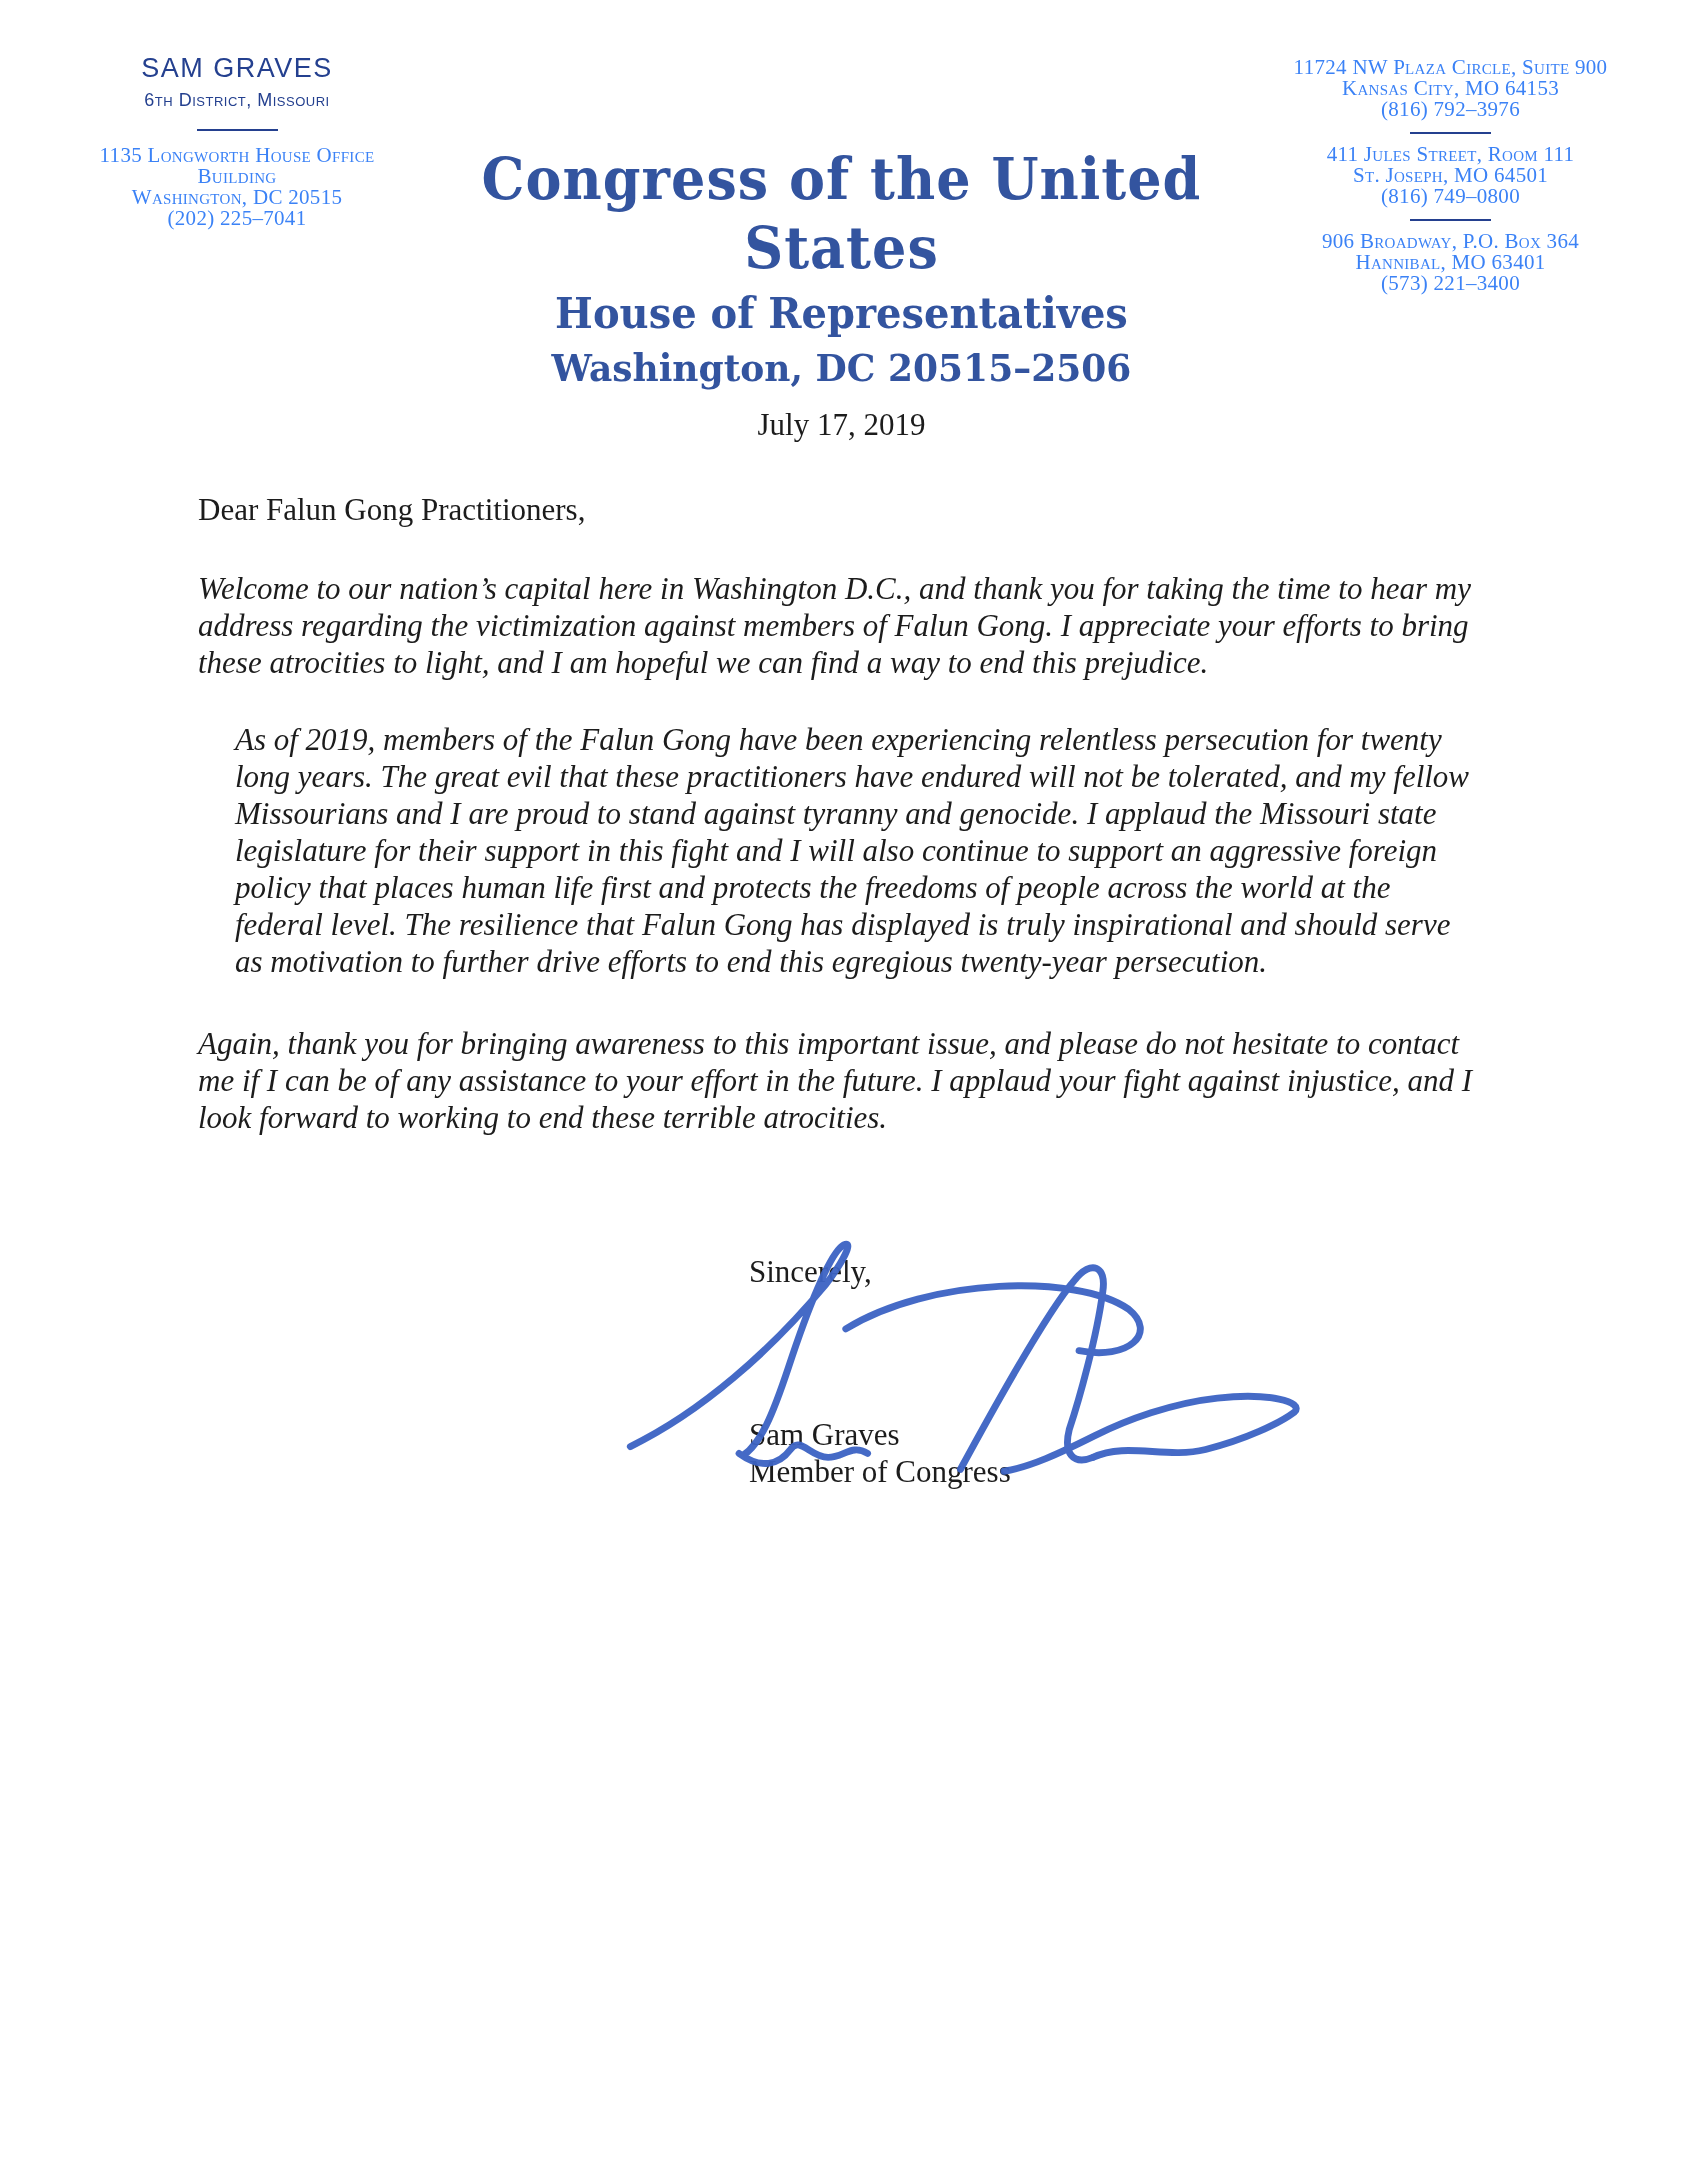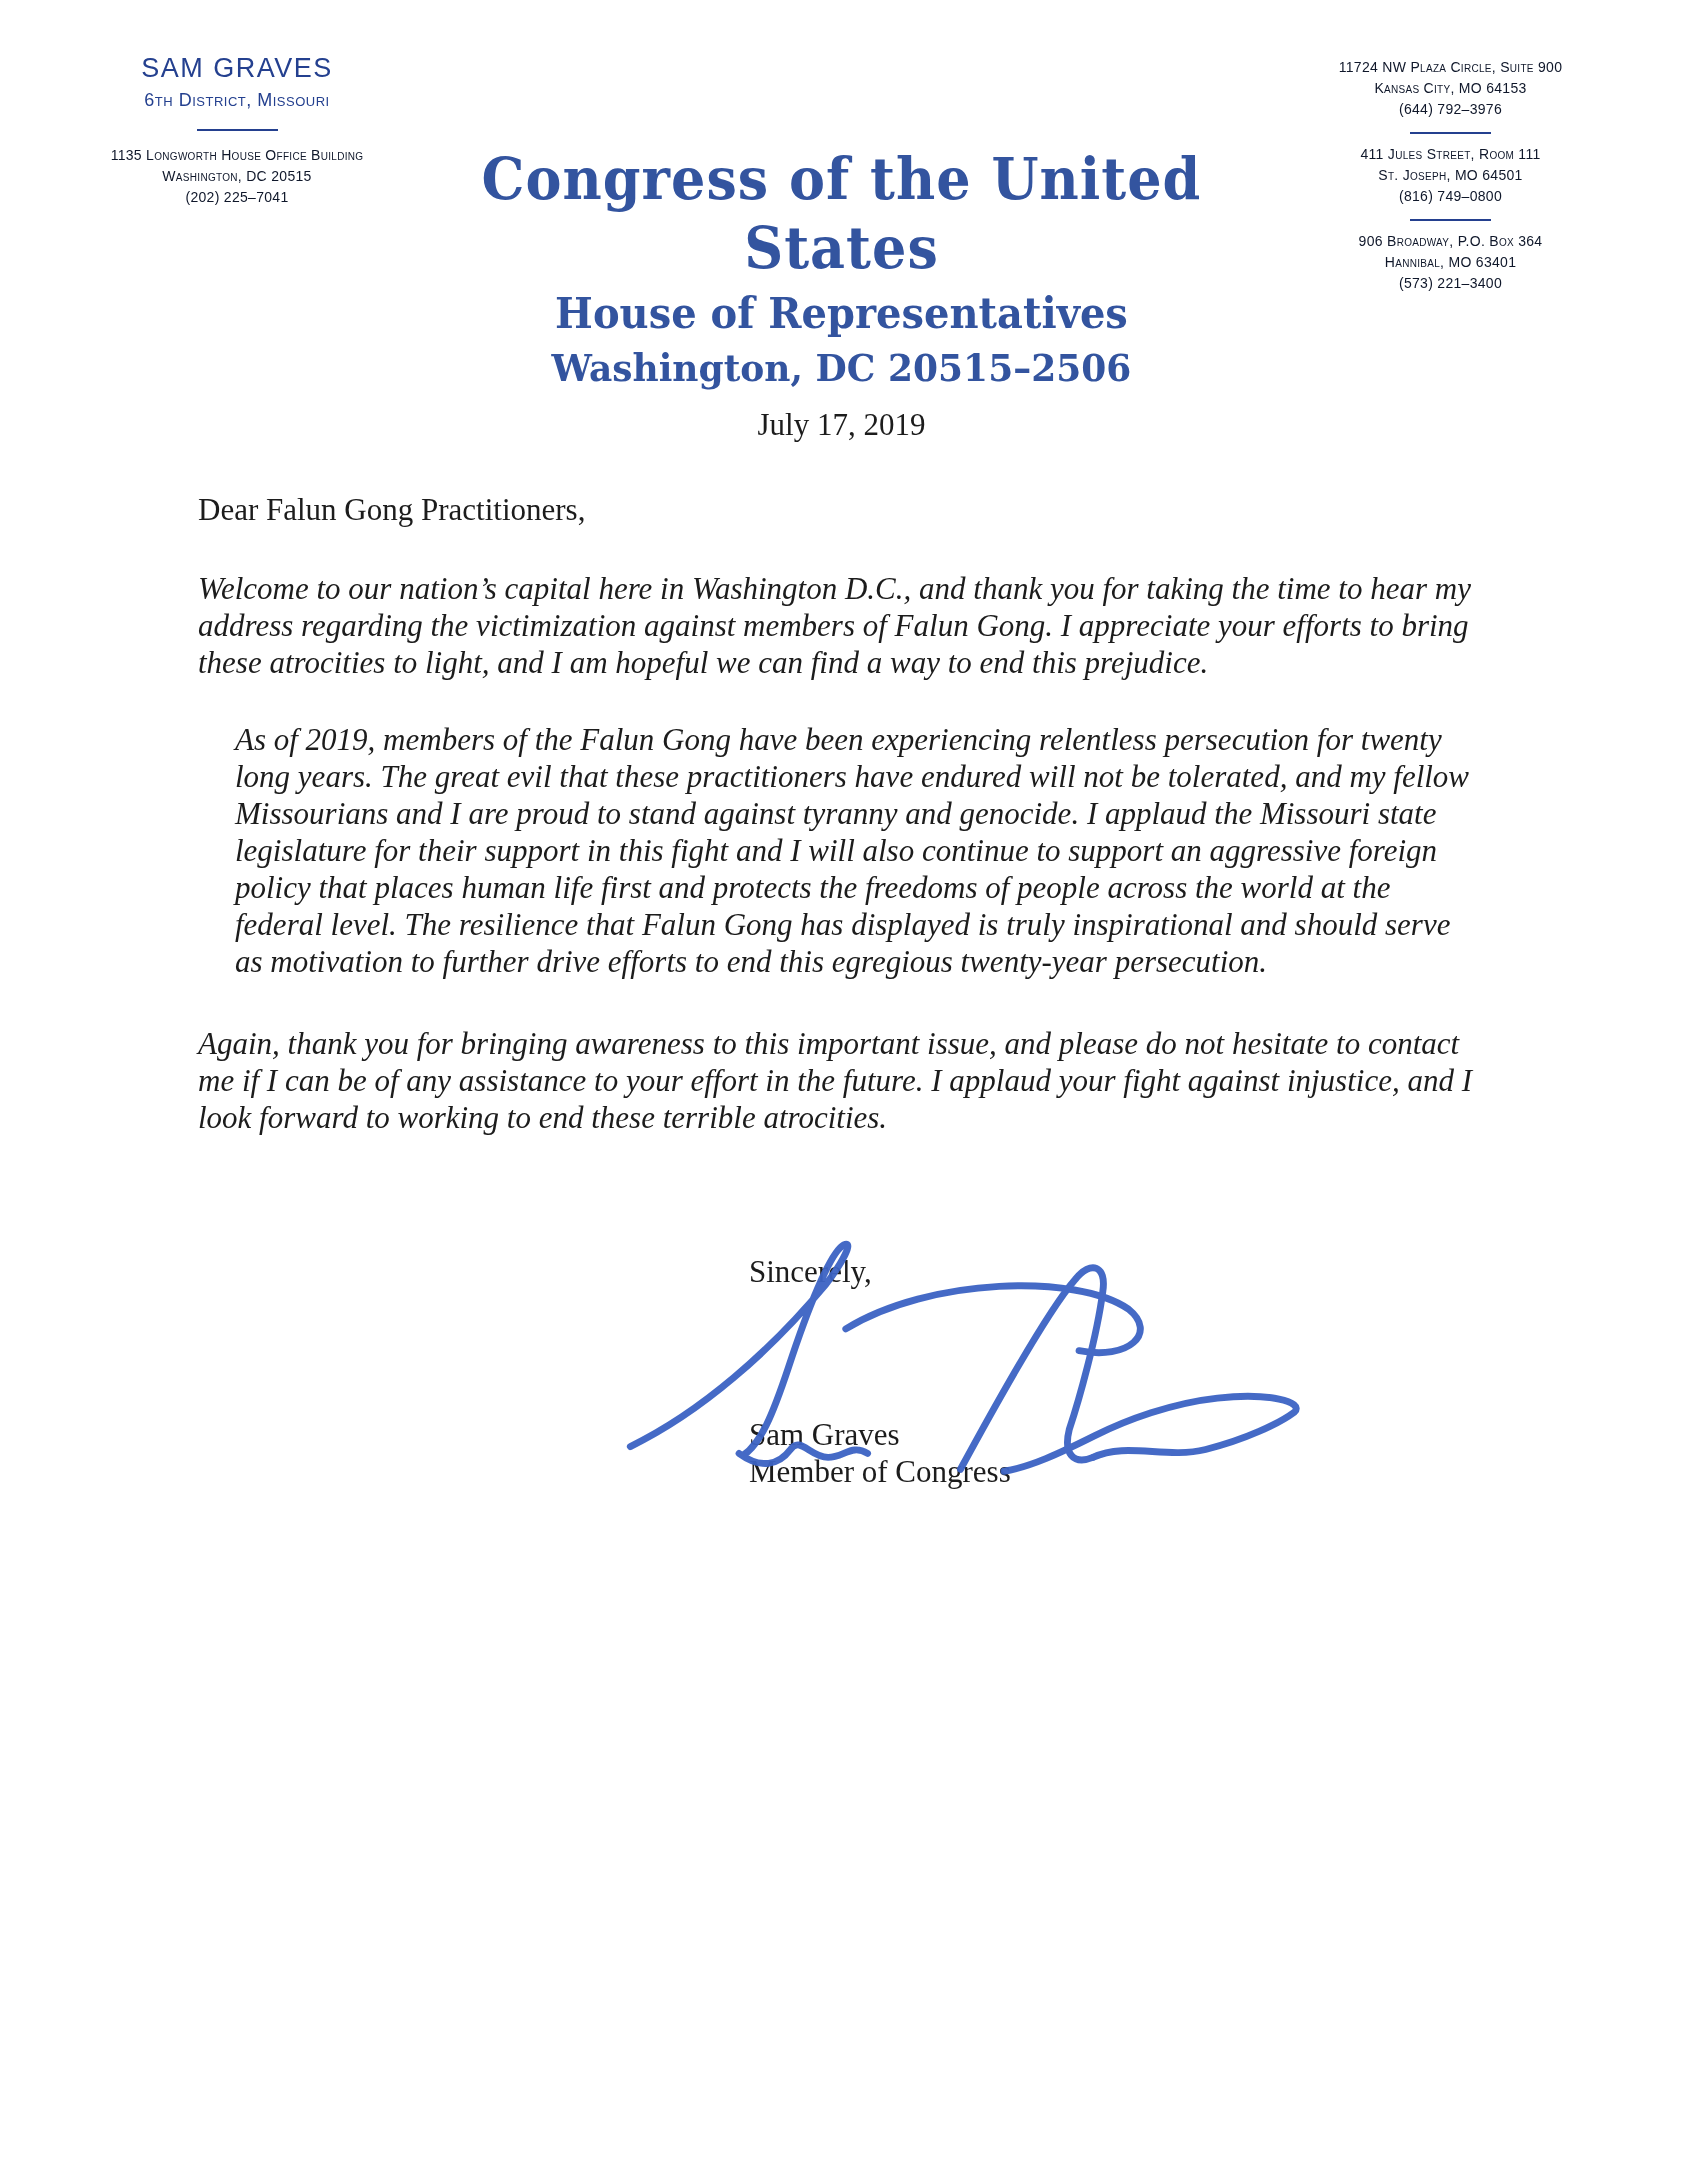--- a/index.html
+++ b/index.html
@@ -37,25 +37,25 @@
     color: #24408f;
     margin-top: 6px;
   }
   .lh-divider {
     width: 81px;
     height: 0;
     border-top: 2.5px solid #24408f;
     margin: 14px auto 12px auto;
   }
   .office-lines {
-    font-family: Liberation Sans, sans-serif;
+    font-family: Liberation Serif, serif;
     font-variant: small-caps;
-    font-size: 14px;
+    font-size: 21px;
     line-height: 21px;
-    color: #0f172a;
+    color: #3b82f6;
     letter-spacing: 0.3px;
   }
   .lh-left .lh-divider { margin-top: 18px; margin-bottom: 14px; }
 
   .lh-center {
     position: absolute;
     left: 416px;
     top: 149px;
     width: 851px;
     text-align: center;
@@ -160,21 +160,21 @@
   <div class="lh-center">
     <div class="congress-line1">Congress of the United States</div>
     <div class="congress-line2">House of Representatives</div>
     <div class="congress-line3">Washington, DC 20515–2506</div>
   </div>
 
   <div class="lh-right">
     <div class="office-lines">
       <div>11724 NW Plaza Circle, Suite 900</div>
       <div>Kansas City, MO 64153</div>
-      <div>(644) 792–3976</div>
+      <div>(816) 792–3976</div>
     </div>
     <div class="lh-divider"></div>
     <div class="office-lines">
       <div>411 Jules Street, Room 111</div>
       <div>St. Joseph, MO 64501</div>
       <div>(816) 749–0800</div>
     </div>
     <div class="lh-divider"></div>
     <div class="office-lines">
       <div>906 Broadway, P.O. Box 364</div>

